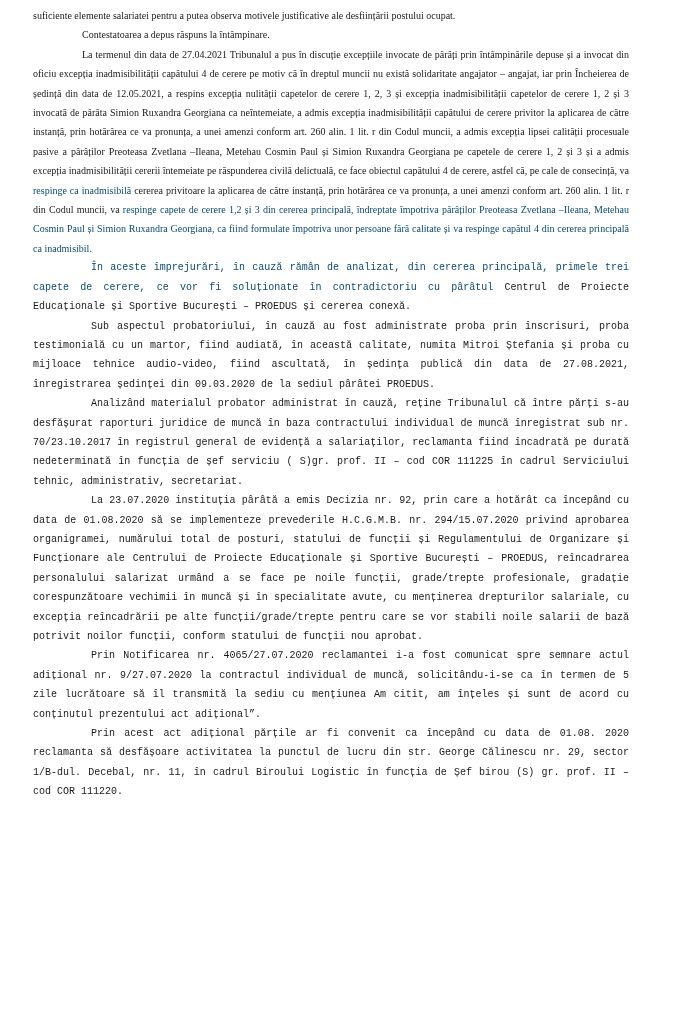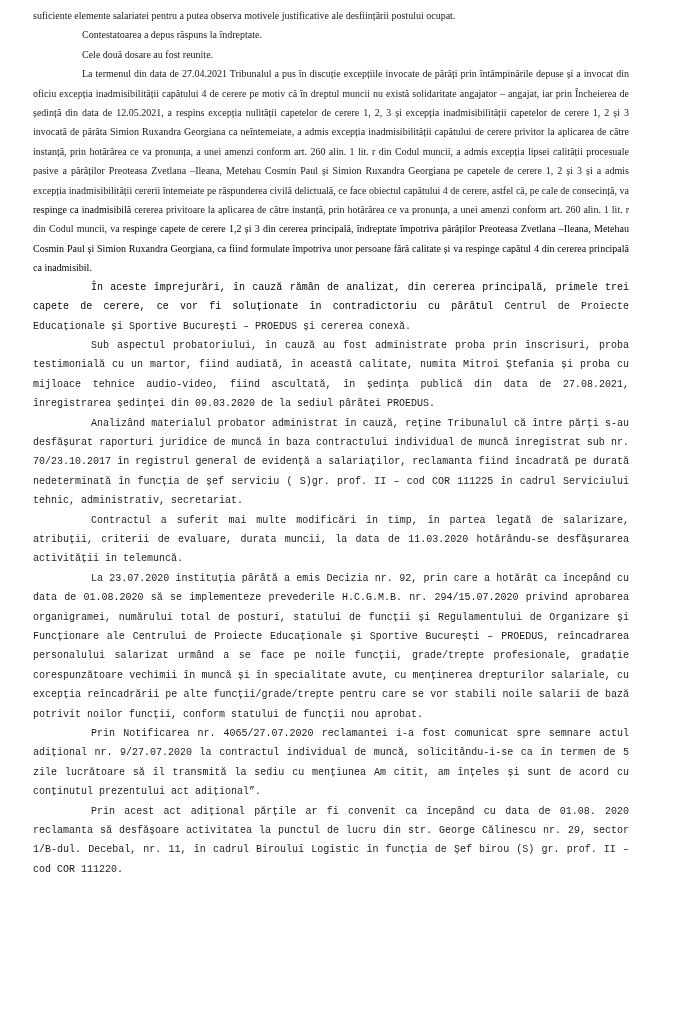--- a/index.html
+++ b/index.html
@@ -11,59 +11,53 @@
     padding: 6px 47px 0 33px;
     font-family: "Liberation Serif", "DejaVu Serif", serif;
     font-size: 10px;
     line-height: 19.4px;
     color: #1a1a1a;
   }
   p { margin: 0; text-align: justify; }
   p.ind1 { text-indent: 49px; }
   p.ind2 { text-indent: 58px; font-family: Liberation Mono, monospace; }
   p.noind { text-indent: 0; }
-  .blue { color: #000000; }
+  .blue { color: #0c4a6e; }
 </style>
 </head>
 <body>
 
 <div class="page">
 
   <p class="noind">
     <span>suficiente elemente salariatei pentru a putea observa motivele justificative ale desființării postului ocupat.</span>
   </p>
 
 
   <p class="ind1">
-    <span>Contestatoarea a depus răspuns la îndreptate.</span>
+    <span>Contestatoarea a depus răspuns la întâmpinare.</span>
   </p>
 
-  <p class="ind1">
-    <span>Cele două dosare au fost reunite.</span>
-  </p>
 
   <p class="ind1">
     <span>La termenul din data de 27.04.2021 Tribunalul a pus în discuție excepțiile invocate de pârâți prin întâmpinările depuse și a invocat din oficiu excepția inadmisibilității capătului 4 de cerere pe motiv că în dreptul muncii nu există solidaritate angajator – angajat, iar prin Încheierea de ședință din data de 12.05.2021, a respins excepția nulității capetelor de cerere 1, 2, 3 și excepția inadmisibilității capetelor de cerere 1, 2 și 3 invocată de pârâta Simion Ruxandra Georgiana ca neîntemeiate, a admis  excepția inadmisibilității capătului de cerere privitor la aplicarea de către instanță, prin hotărârea ce va pronunța, a unei amenzi conform art. 260 alin. 1 lit. r din Codul muncii, a admis excepția lipsei calității procesuale pasive a pârâților Preoteasa Zvetlana –Ileana, Metehau Cosmin Paul și Simion Ruxandra Georgiana pe capetele de cerere 1, 2 și 3 și a admis  excepția inadmisibilității cererii întemeiate pe răspunderea civilă delictuală, ce face obiectul capătului 4 de cerere, astfel că, pe cale de consecință, va </span><span class="blue">respinge ca inadmisibilă</span><span>  cererea privitoare la aplicarea de către instanță, prin hotărârea ce va pronunța, a unei amenzi conform art. 260 alin. 1 lit. r din Codul muncii, va </span><span class="blue">respinge capete de cerere 1,2 și 3 din cererea principală, îndreptate împotriva pârâților Preoteasa Zvetlana –Ileana, Metehau Cosmin Paul și Simion Ruxandra Georgiana, ca fiind formulate împotriva unor persoane fără calitate și va respinge capătul 4 din cererea principală ca inadmisibil.</span>
   </p>
 
   <p class="ind2">
     <span class="blue">În aceste împrejurări, în cauză rămân de analizat, din cererea principală, primele trei capete de cerere, ce vor fi soluționate în contradictoriu cu pârâtul</span><span> Centrul de Proiecte Educaționale și Sportive București – PROEDUS și cererea conexă.</span>
   </p>
 
   <p class="ind2">
     <span>Sub aspectul probatoriului, în cauză au fost administrate proba prin înscrisuri, proba testimonială cu un martor, fiind audiată, în această calitate, numita Mitroi Ștefania și proba cu mijloace tehnice audio-video, fiind ascultată, în ședința publică din data de  27.08.2021, înregistrarea ședinței din 09.03.2020 de la sediul pârâtei PROEDUS.</span>
   </p>
 
   <p class="ind2">
     <span>Analizând materialul probator administrat în cauză, reține Tribunalul că între părți  s-au desfășurat raporturi juridice de muncă în baza contractului individual de muncă înregistrat sub nr. 70/23.10.2017 în registrul general de evidență a salariaților, reclamanta fiind încadrată pe durată nedeterminată în funcția de șef serviciu ( S)gr. prof. II – cod COR 111225 în cadrul Serviciului tehnic, administrativ, secretariat.</span>
   </p>
 
-  <p class="ind2">
-    <span>Contractul a suferit mai multe modificări în timp, în partea legată de salarizare, atribuții, criterii de evaluare, durata muncii, la data de 11.03.2020 hotărându-se desfășurarea activității în telemuncă.</span>
-  </p>
 
   <p class="ind2">
     <span>La 23.07.2020 instituția pârâtă a emis Decizia nr. 92, prin care a hotărât ca începând cu data de 01.08.2020 să se implementeze prevederile H.C.G.M.B. nr. 294/15.07.2020 privind aprobarea organigramei, numărului total de posturi, statului de funcții  și Regulamentului de Organizare și Funcționare ale Centrului de Proiecte Educaționale și Sportive București – PROEDUS, reîncadrarea personalului salarizat urmând a se face pe noile funcții, grade/trepte profesionale, gradație corespunzătoare vechimii în muncă și în specialitate avute, cu menținerea drepturilor salariale, cu excepția reîncadrării pe alte funcții/grade/trepte  pentru care se vor stabili noile salarii de bază potrivit noilor funcții, conform statului de funcții nou aprobat.</span>
   </p>
 
   <p class="ind2">
     <span>Prin Notificarea nr. 4065/27.07.2020 reclamantei i-a fost comunicat spre semnare actul adițional nr. 9/27.07.2020 la contractul individual de muncă, solicitându-i-se ca în termen de 5 zile lucrătoare să  îl transmită la sediu cu mențiunea   Am citit, am înțeles și sunt de acord cu conținutul prezentului act adițional”.</span>
   </p>
 
   <p class="ind2">

